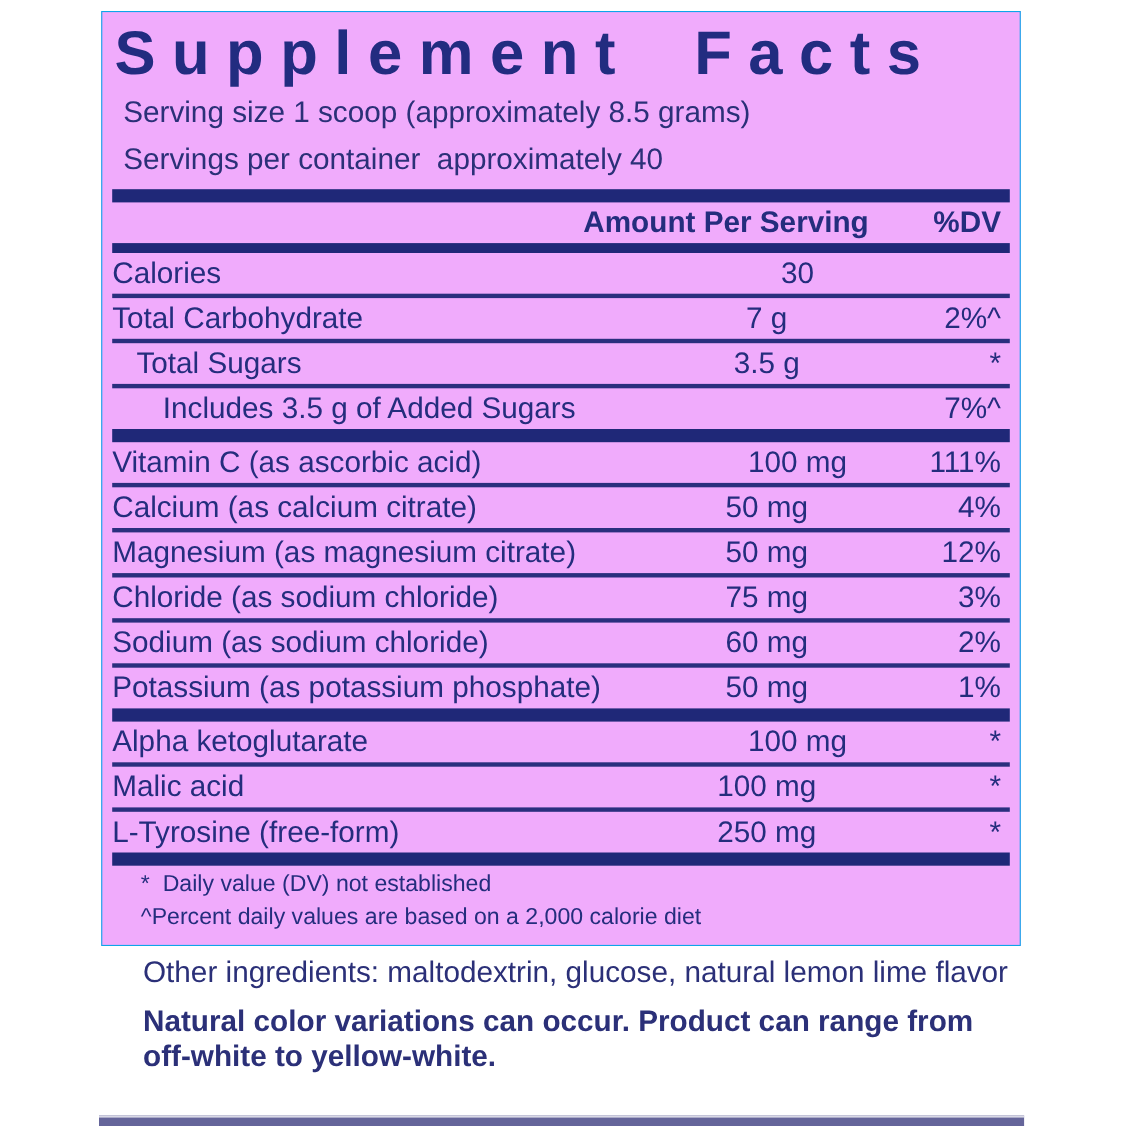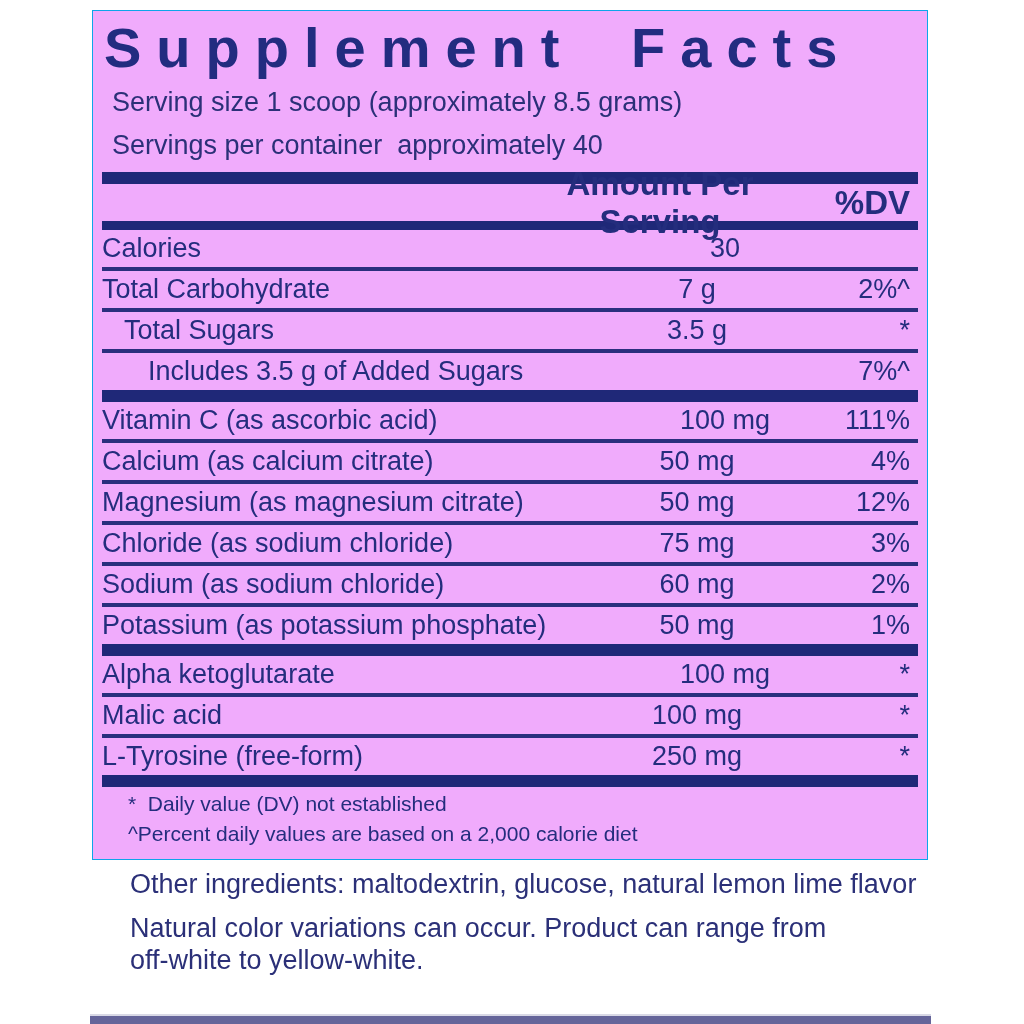--- a/index.html
+++ b/index.html
@@ -23,42 +23,42 @@
     color:#222c80;margin:2px 0 4px 2px;
   }
   .serving p{
     margin:10px;font-size:27px;line-height:33px;white-space:pre-wrap;color:#2b3078;
   }
   .bar{background:#1f2878;height:12px;margin:0;}
   .bar.top-gap{margin-top:7px;}
   .bar.mid{height:9px;}
 
   .hdr-row{
-    display:flex;align-items:center;height:37px;font-size:33px;font-weight:bold;
+    display:flex;align-items:center;height:37px;font-size:27px;font-weight:bold;
   }
   .hdr-spacer{flex:1;}
   .hdr-amount{width:280px;text-align:center;}
   .hdr-dv{width:110px;text-align:right;padding-right:8px;}
 
   .rows .row{display:flex;align-items:center;height:37px;font-size:27px;}
   .rows .row + .row{border-top:4px solid #2a2f7e;gap:28px;}
   .row .name{flex:1;white-space:nowrap;overflow:hidden;}
   .row .amount{width:150px;text-align:center;white-space:nowrap;}
   .row .dv{width:110px;text-align:right;padding-right:8px;white-space:nowrap;}
   .row.indent-1 .name{padding-left:22px;}
   .row.indent-2 .name{padding-left:46px;}
 
   .footnotes{padding:2px 0 4px 26px;font-size:21px;line-height:30px;}
   .footnotes .fn{display:block;white-space:pre-wrap;}
 
   
   .below{position:absolute;left:130px;top:868px;width:800px;}
   .below p{margin:0;font-size:27px;line-height:32px;color:#2b3078;}
   .below .other-ing{margin-bottom:12px;}
-  .note-line{display:block;}
+  .note-line{display:block;font-weight:bold;}
 
   
   .partial-bar{
     position:absolute;left:90px;top:1014px;width:841px;height:10px;
     background:#65659a;border-top:2px solid #d9d9e6;box-sizing:border-box;
   }
 </style>
 </head>
 <body>
 

